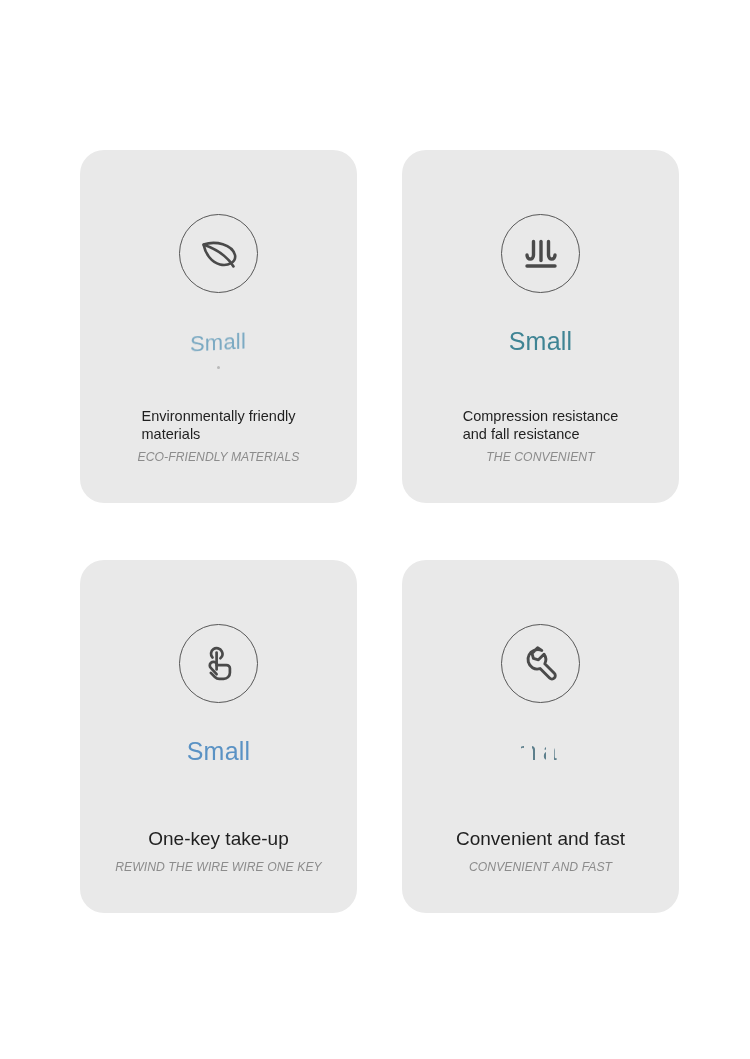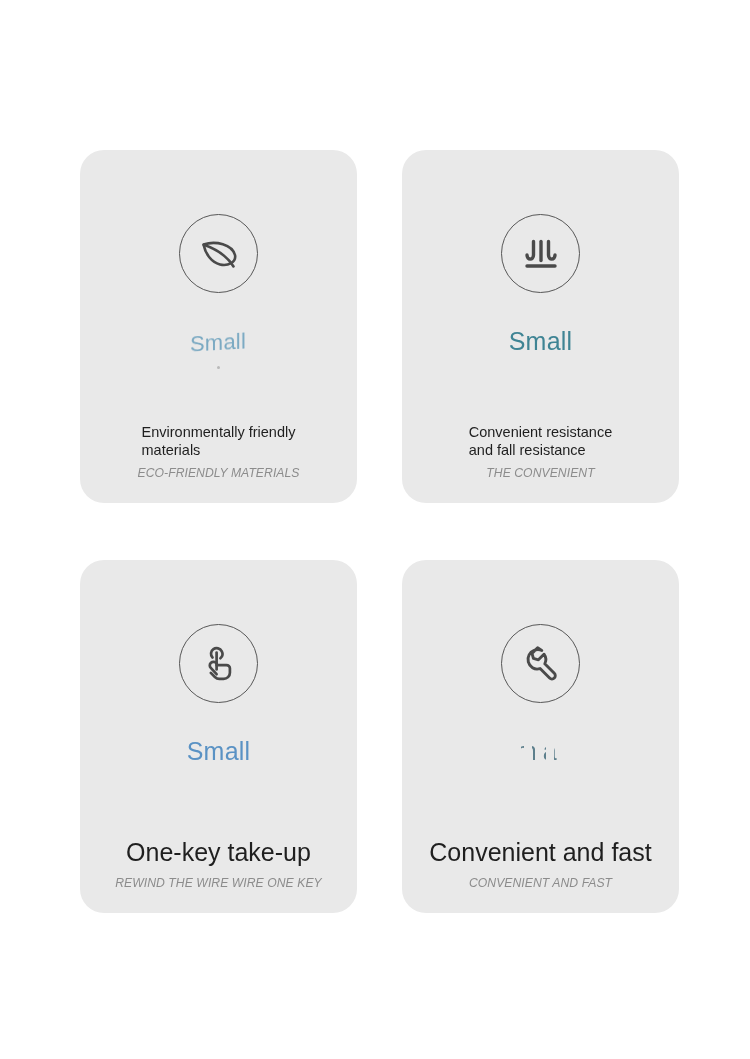--- a/index.html
+++ b/index.html
@@ -96,35 +96,35 @@
     border-radius: 50%;
     background: #b9b9b9;
     margin-top: 9px;
   }
 
   
   .text-block {
     position: absolute;
     left: 0;
     right: 0;
-    bottom: 24px;
+    bottom: 40px;
     display: flex;
     flex-direction: column;
     align-items: center;
   }
   .card-title {
     color: #1f1f1f;
     font-size: 14.5px;
     line-height: 1.28;
     text-align: left;
     white-space: pre-line;
     margin: 0 0 7px 0;
   }
   .card-title.big {
-    font-size: 25px;
+    font-size: 19px;
     text-align: center;
     margin-bottom: 9px;
   }
   .card-subtitle {
     color: #8c8c8c;
     font-size: 12.2px;
     letter-spacing: 0.05px;
     line-height: 1;
     margin: 0;
     text-align: center;
@@ -161,21 +161,21 @@
         <g fill="none" stroke="#4a4a4a" stroke-width="3.4" stroke-linecap="round" stroke-linejoin="round">
           <path d="M17.5 12.5 L17.5 26 C17.5 31.5, 11 31.5, 11 26"></path>
           <path d="M25 12.5 L25 31.5"></path>
           <path d="M32.5 12.5 L32.5 26 C32.5 31.5, 39 31.5, 39 26"></path>
           <path d="M11 37 L39 37"></path>
         </g>
       </svg>
     </div>
     <div class="small-label teal">Small</div>
     <div class="text-block">
-      <div class="card-title">Convenient resistance
+      <div class="card-title">Compression resistance
 and fall resistance</div>
       <div class="card-subtitle">THE CONVENIENT</div>
     </div>
   </div>
 
   <div class="feature-card">
     <div class="icon-circle">
       <svg width="50" height="50" viewBox="0 0 50 50" aria-hidden="true">
         <g fill="none" stroke="#4a4a4a" stroke-width="2.7" stroke-linecap="round" stroke-linejoin="round">
           <path d="M18.5 18.5 C16.2 16.1, 16.6 12.1, 19.4 10.2

